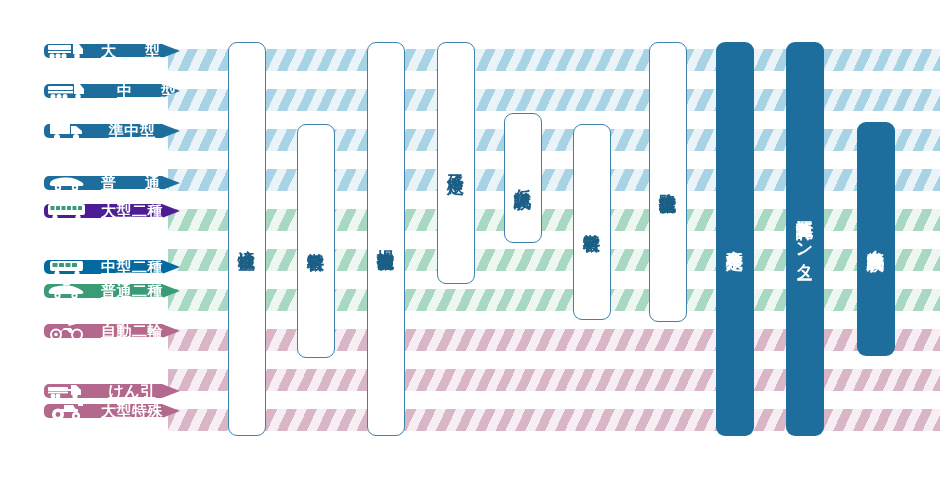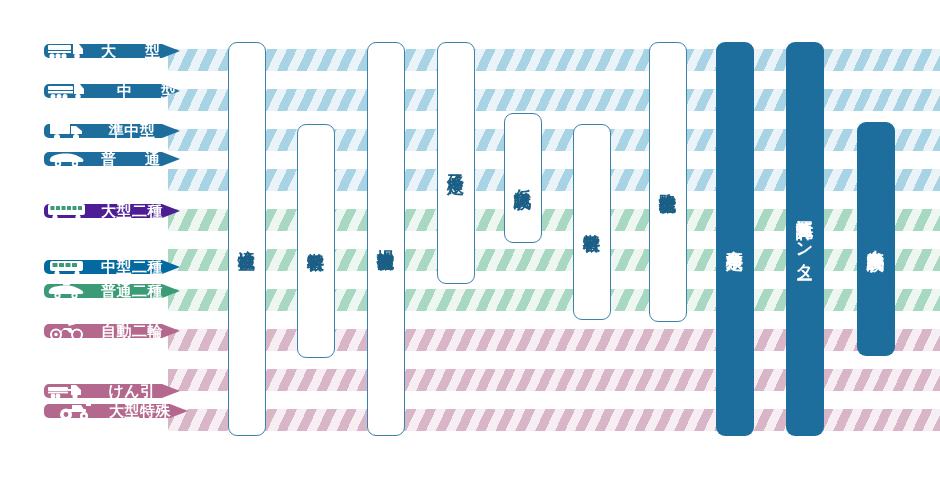--- a/index.html
+++ b/index.html
@@ -20,20 +20,21 @@
 
   
   .tag{
     position:absolute;
     height:14px;
     display:flex;align-items:center;
     color:#ffffff;
     -webkit-clip-path:polygon(0 0, calc(100% - 18px) 0, 100% 50%, calc(100% - 18px) 100%, 0 100%);
     clip-path:polygon(0 0, calc(100% - 18px) 0, 100% 50%, calc(100% - 18px) 100%, 0 100%);
     border-radius:5px 0 0 5px;
+    text-decoration:underline;
   }
   .tag .tag-icon{
     width:46px;height:32px;
     flex:0 0 46px;
     display:flex;align-items:center;justify-content:center;
   }
   .tag .tag-icon svg{display:block;}
   .tag .tag-label{
     font-size:15px;
     font-weight:700;
@@ -150,21 +151,21 @@
             <g fill="#fff">
               <rect x="1" y="2" width="20" height="11" rx="1"></rect>
               <path d="M22 5h5l6 5v3H22z"></path>
               <circle cx="8" cy="16" r="3"></circle>
               <circle cx="27" cy="16" r="3"></circle>
             </g>
           </svg>
         </span>
         <span class="tag-label">準中型</span>
       </div>
-      <div class="tag" style="left: 44px; top: 152px; width: 136px; background: rgb(29, 110, 156);">
+      <div class="tag" style="left: 44px; top: 176px; width: 136px; background: rgb(29, 110, 156);">
         <span class="tag-icon">
           <svg width="36" height="17" viewBox="0 0 36 17">
             <g fill="#fff">
               <path d="M3 11c-1.5 0-2.6-1-2.2-2.4C1.4 6 4 4.6 7 3.8 10.5 2.8 15 2.4 19 2.6c4 .2 8 1.4 11.6 3.4 2.3 1.2 3.6 2 3.8 3.2.2 1.2-.8 1.8-2 1.8z"></path>
               <circle cx="9" cy="12.6" r="3.2"></circle>
               <circle cx="26" cy="12.6" r="3.2"></circle>
             </g>
             <g fill="#1d6e9c">
               <circle cx="9" cy="12.6" r="1.2"></circle>
               <circle cx="26" cy="12.6" r="1.2"></circle>
@@ -253,21 +254,21 @@
               <path d="M24 2h5l5 5v5h-10z"></path>
               <rect x="21" y="6" width="4" height="2"></rect>
               <circle cx="6" cy="13" r="2.4"></circle>
               <circle cx="11" cy="13" r="2.4"></circle>
               <circle cx="28" cy="13" r="2.6"></circle>
             </g>
           </svg>
         </span>
         <span class="tag-label">けん引</span>
       </div>
-      <div class="tag" style="left: 44px; top: 404px; width: 136px; background: rgb(180, 104, 141); padding-left: 8px;">
+      <div class="tag" style="left: 44px; top: 404px; width: 136px; background: rgb(180, 104, 141);">
         <span class="tag-icon">
           <svg width="38" height="20" viewBox="0 0 38 20">
             <g fill="#fff">
               <path d="M16 4h9l4 6h-13z"></path>
               <rect x="12" y="8" width="18" height="3" rx="1"></rect>
               <circle cx="10" cy="13.5" r="6"></circle>
               <circle cx="28" cy="15" r="4"></circle>
               <path d="M30 3h5v2h-5z"></path>
             </g>
             <g fill="#b4688d">

